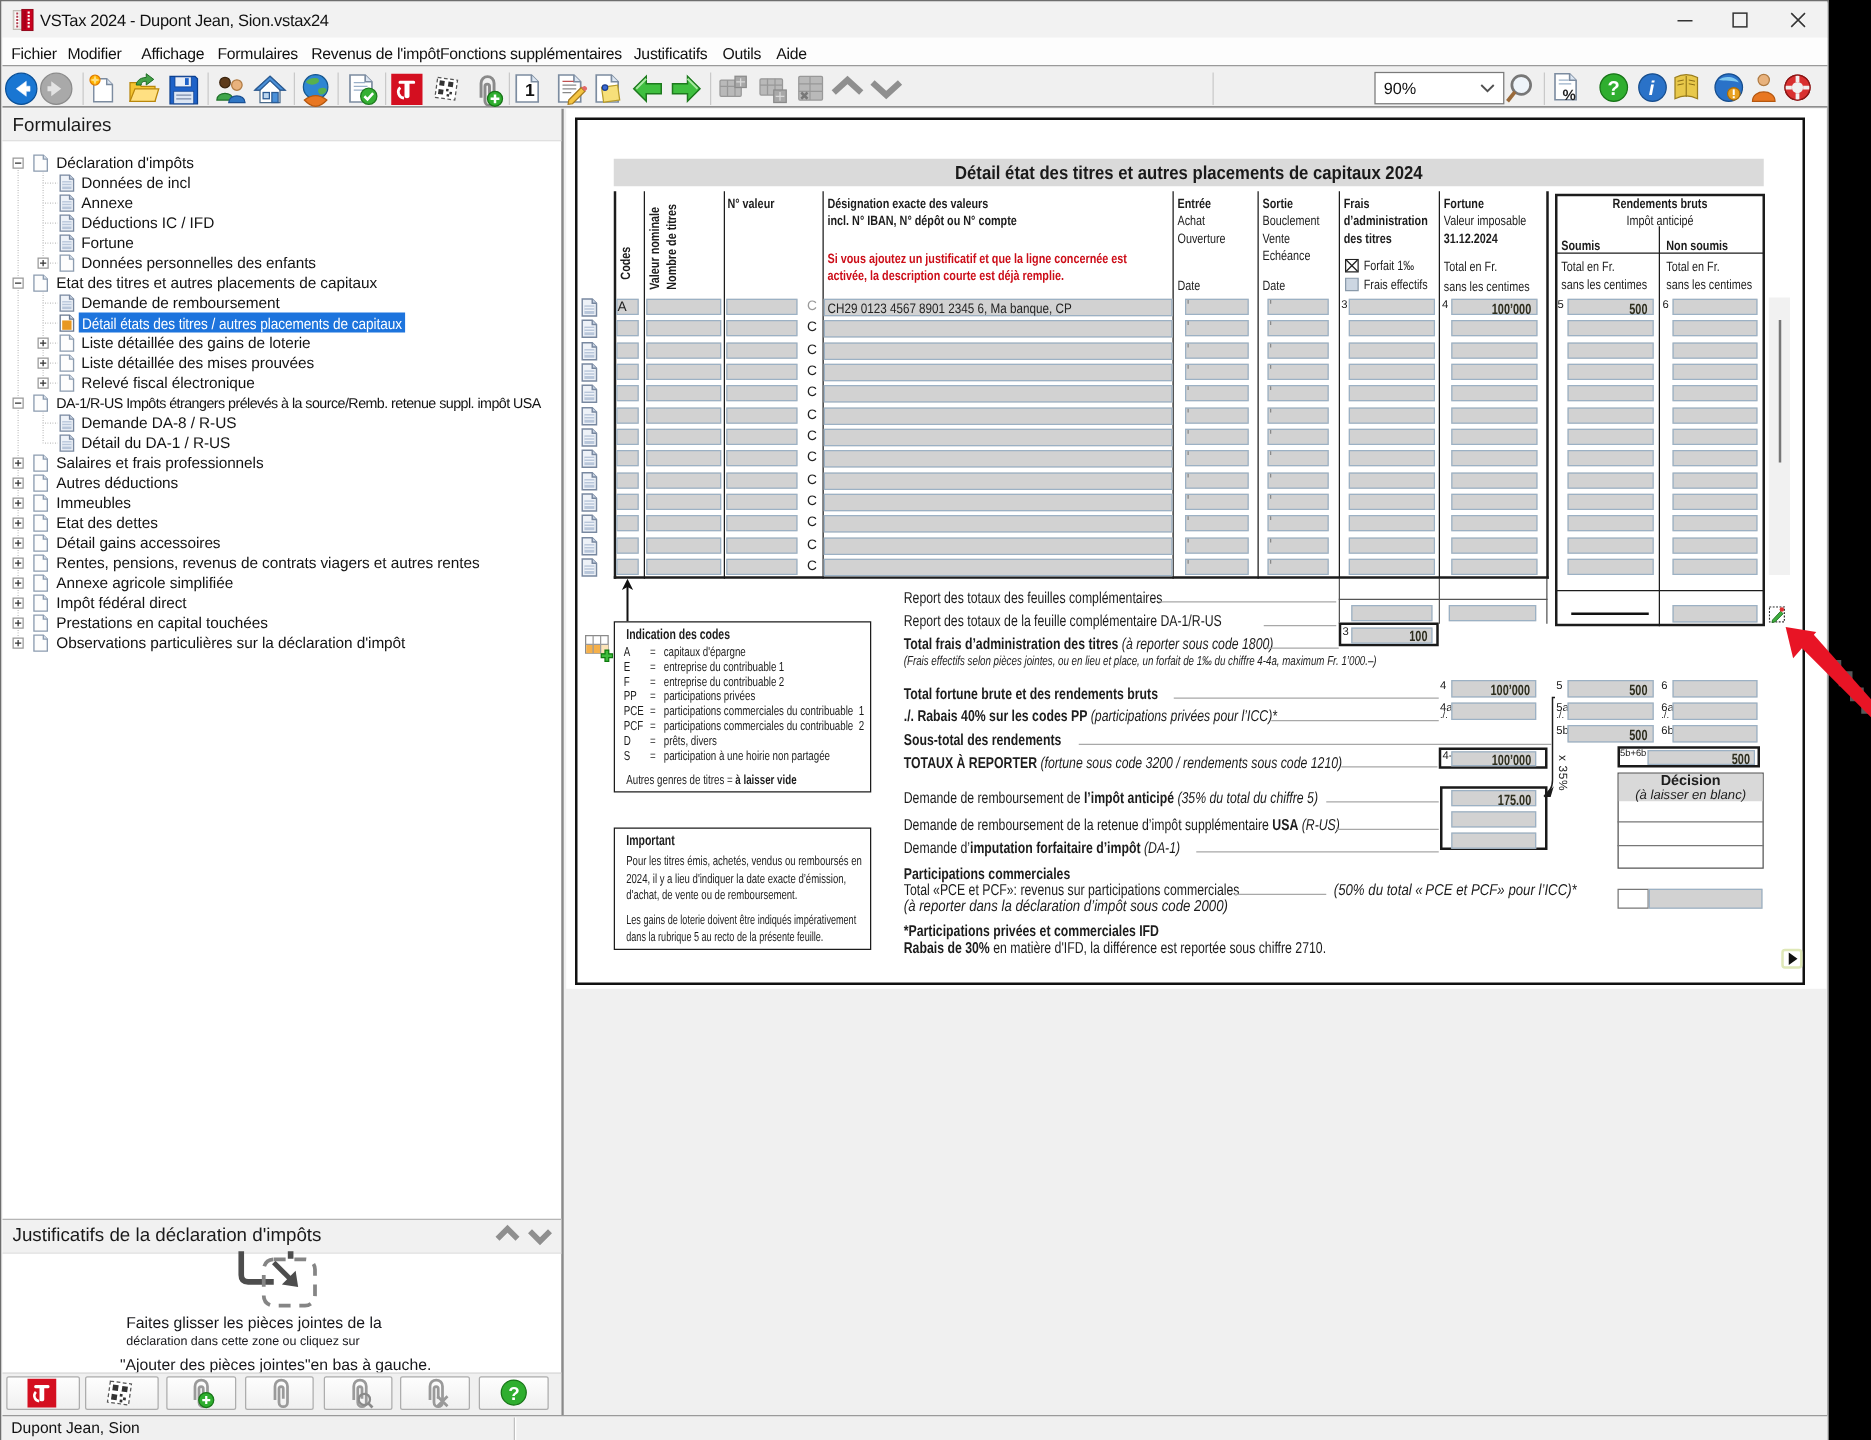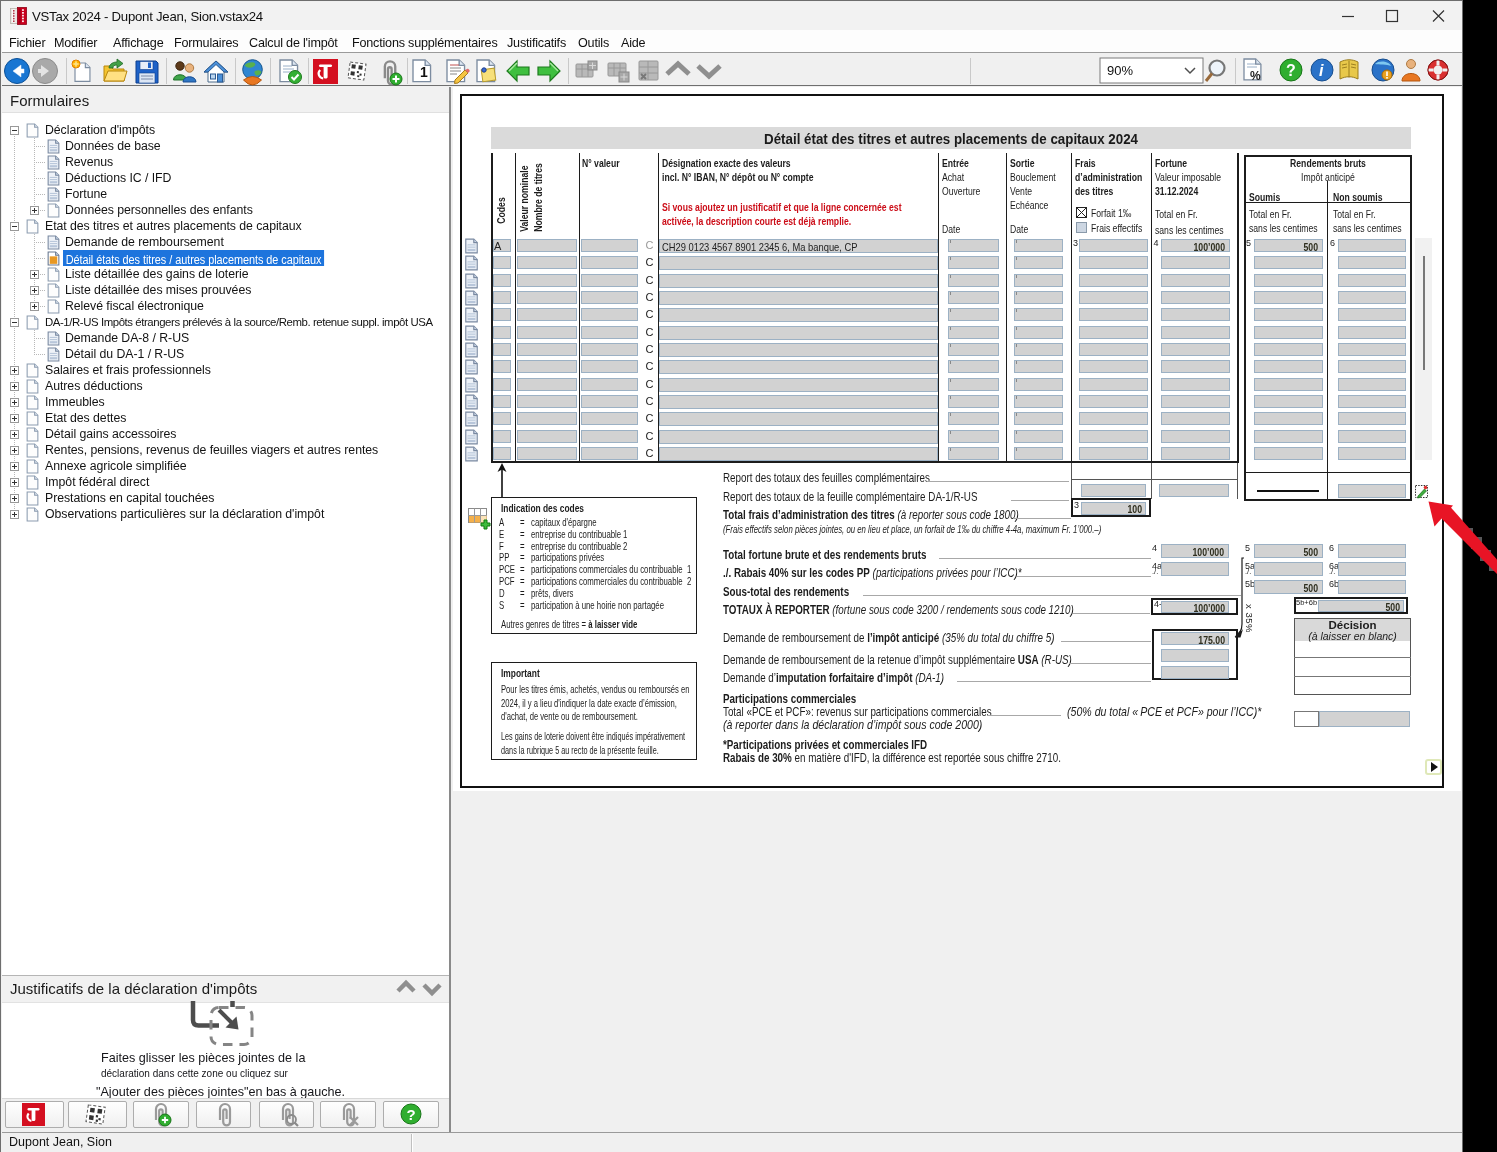--- a/index.html
+++ b/index.html
@@ -52,21 +52,21 @@
 <svg class="a" style="left:1330px;top:5px" width="125" height="20" viewBox="0 0 125 20">
 <line x1="11" y1="10.5" x2="23" y2="10.5" stroke="#333" stroke-width="1.2"></line>
 <rect x="55.5" y="4.5" width="11" height="11" fill="none" stroke="#333" stroke-width="1.2"></rect>
 <path d="M102 4.5 L113 15.5 M113 4.5 L102 15.5" stroke="#333" stroke-width="1.2"></path>
 </svg>
 <div class="a" style="left:1px;top:29px;width:1460px;height:22px;background:#fdfdfd;"></div>
 <div class="a tb" style="left:8px;top:34.5px;">Fichier</div>
 <div class="a tb" style="left:53px;top:34.5px;">Modifier</div>
 <div class="a tb" style="left:112px;top:34.5px;">Affichage</div>
 <div class="a tb" style="left:173px;top:34.5px;">Formulaires</div>
-<div class="a tb" style="left:248px;top:34.5px;">Calcul de l'impôt</div>
+<div class="a tb" style="left:248px;top:34.5px;">Revenus de l'impôt</div>
 <div class="a tb" style="left:351px;top:34.5px;text-align:right;">Fonctions supplémentaires</div>
 <div class="a tb" style="left:506px;top:34.5px;">Justificatifs</div>
 <div class="a tb" style="left:577px;top:34.5px;">Outils</div>
 <div class="a tb" style="left:620px;top:34.5px;">Aide</div>
 <div class="a" style="left:1px;top:51px;width:1460px;height:34px;background:#f0f0f0;border-top:1px solid #9a9a9a;border-bottom:1.5px solid #6f6f6f;"></div>
 <div class="a sep" style="left:65px;"></div>
 <div class="a sep" style="left:165px;"></div>
 <div class="a sep" style="left:234px;"></div>
 <div class="a sep" style="left:269px;"></div>
 <div class="a sep" style="left:307px;"></div>
@@ -264,30 +264,30 @@
     </svg>
 <div class="a treetxt" style="left:44px;top:121px;">Déclaration d'impôts</div>
 <div class="doth" style="left:33px;top:145px;width:12px;"></div>
 <svg class="a" style="left:46px;top:138px" width="13" height="15" viewBox="0 0 12 14">
       <path d="M1 1 L8 1 L11 4 L11 13 L1 13 Z" fill="#eef2f8" stroke="#7888a0" stroke-width="1"></path>
       <path d="M8 1 L8 4 L11 4" fill="#c8d4e4" stroke="#7888a0" stroke-width="1"></path>
       <rect x="2.5" y="5.5" width="7" height="6" fill="#b8c6da"></rect>
       <line x1="2.5" y1="7" x2="9.5" y2="7" stroke="#eef2f8"></line>
       <line x1="2.5" y1="9" x2="9.5" y2="9" stroke="#eef2f8"></line>
     </svg>
-<div class="a treetxt" style="left:64px;top:137px;">Données de base</div>
+<div class="a treetxt" style="left:64px;top:137px;">Données de incl</div>
 <div class="doth" style="left:33px;top:161px;width:12px;"></div>
 <svg class="a" style="left:46px;top:154px" width="13" height="15" viewBox="0 0 12 14">
       <path d="M1 1 L8 1 L11 4 L11 13 L1 13 Z" fill="#eef2f8" stroke="#7888a0" stroke-width="1"></path>
       <path d="M8 1 L8 4 L11 4" fill="#c8d4e4" stroke="#7888a0" stroke-width="1"></path>
       <rect x="2.5" y="5.5" width="7" height="6" fill="#b8c6da"></rect>
       <line x1="2.5" y1="7" x2="9.5" y2="7" stroke="#eef2f8"></line>
       <line x1="2.5" y1="9" x2="9.5" y2="9" stroke="#eef2f8"></line>
     </svg>
-<div class="a treetxt" style="left:64px;top:153px;">Revenus</div>
+<div class="a treetxt" style="left:64px;top:153px;">Annexe</div>
 <div class="doth" style="left:33px;top:177px;width:12px;"></div>
 <svg class="a" style="left:46px;top:170px" width="13" height="15" viewBox="0 0 12 14">
       <path d="M1 1 L8 1 L11 4 L11 13 L1 13 Z" fill="#eef2f8" stroke="#7888a0" stroke-width="1"></path>
       <path d="M8 1 L8 4 L11 4" fill="#c8d4e4" stroke="#7888a0" stroke-width="1"></path>
       <rect x="2.5" y="5.5" width="7" height="6" fill="#b8c6da"></rect>
       <line x1="2.5" y1="7" x2="9.5" y2="7" stroke="#eef2f8"></line>
       <line x1="2.5" y1="9" x2="9.5" y2="9" stroke="#eef2f8"></line>
     </svg>
 <div class="a treetxt" style="left:64px;top:169px;">Déductions IC / IFD</div>
 <div class="doth" style="left:33px;top:193px;width:12px;"></div>
@@ -401,21 +401,21 @@
 <svg class="a" style="left:25px;top:426px" width="13" height="15" viewBox="0 0 12 14">
       <path d="M1 1 L8 1 L11 4 L11 13 L1 13 Z" fill="#fdfdfd" stroke="#8c9cb0" stroke-width="1"></path>
       <path d="M8 1 L8 4 L11 4" fill="#dce4ee" stroke="#8c9cb0" stroke-width="1"></path>
     </svg>
 <div class="a treetxt" style="left:44px;top:425px;">Détail gains accessoires</div>
 <div class="ebox plus" style="left:9px;top:445px;"></div>
 <svg class="a" style="left:25px;top:442px" width="13" height="15" viewBox="0 0 12 14">
       <path d="M1 1 L8 1 L11 4 L11 13 L1 13 Z" fill="#fdfdfd" stroke="#8c9cb0" stroke-width="1"></path>
       <path d="M8 1 L8 4 L11 4" fill="#dce4ee" stroke="#8c9cb0" stroke-width="1"></path>
     </svg>
-<div class="a treetxt" style="left:44px;top:441px;">Rentes, pensions, revenus de feuilles viagers et autres rentes</div>
+<div class="a treetxt" style="left:44px;top:441px;">Rentes, pensions, revenus de contrats viagers et autres rentes</div>
 <div class="ebox plus" style="left:9px;top:461px;"></div>
 <svg class="a" style="left:25px;top:458px" width="13" height="15" viewBox="0 0 12 14">
       <path d="M1 1 L8 1 L11 4 L11 13 L1 13 Z" fill="#fdfdfd" stroke="#8c9cb0" stroke-width="1"></path>
       <path d="M8 1 L8 4 L11 4" fill="#dce4ee" stroke="#8c9cb0" stroke-width="1"></path>
     </svg>
 <div class="a treetxt" style="left:44px;top:457px;">Annexe agricole simplifiée</div>
 <div class="ebox plus" style="left:9px;top:477px;"></div>
 <svg class="a" style="left:25px;top:474px" width="13" height="15" viewBox="0 0 12 14">
       <path d="M1 1 L8 1 L11 4 L11 13 L1 13 Z" fill="#fdfdfd" stroke="#8c9cb0" stroke-width="1"></path>
       <path d="M8 1 L8 4 L11 4" fill="#dce4ee" stroke="#8c9cb0" stroke-width="1"></path>

